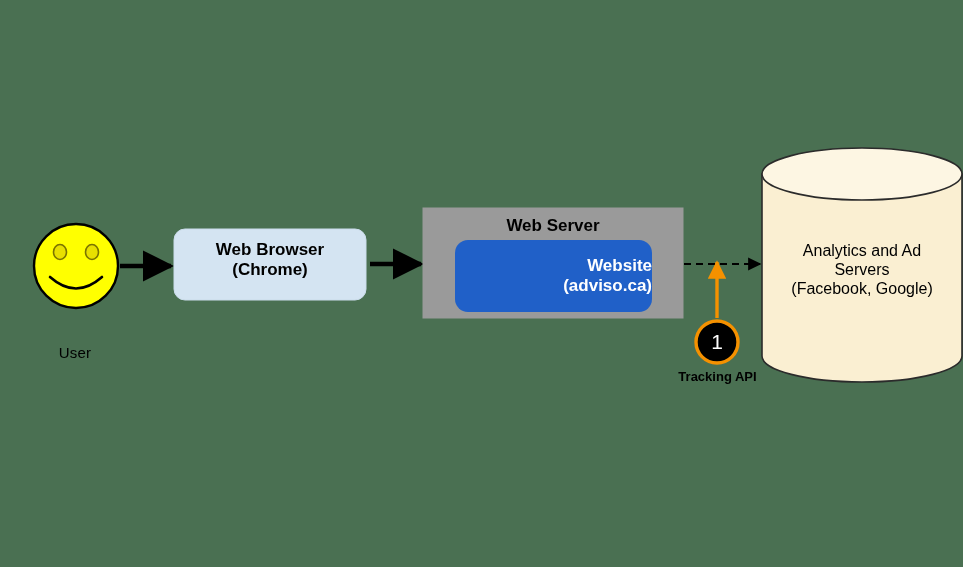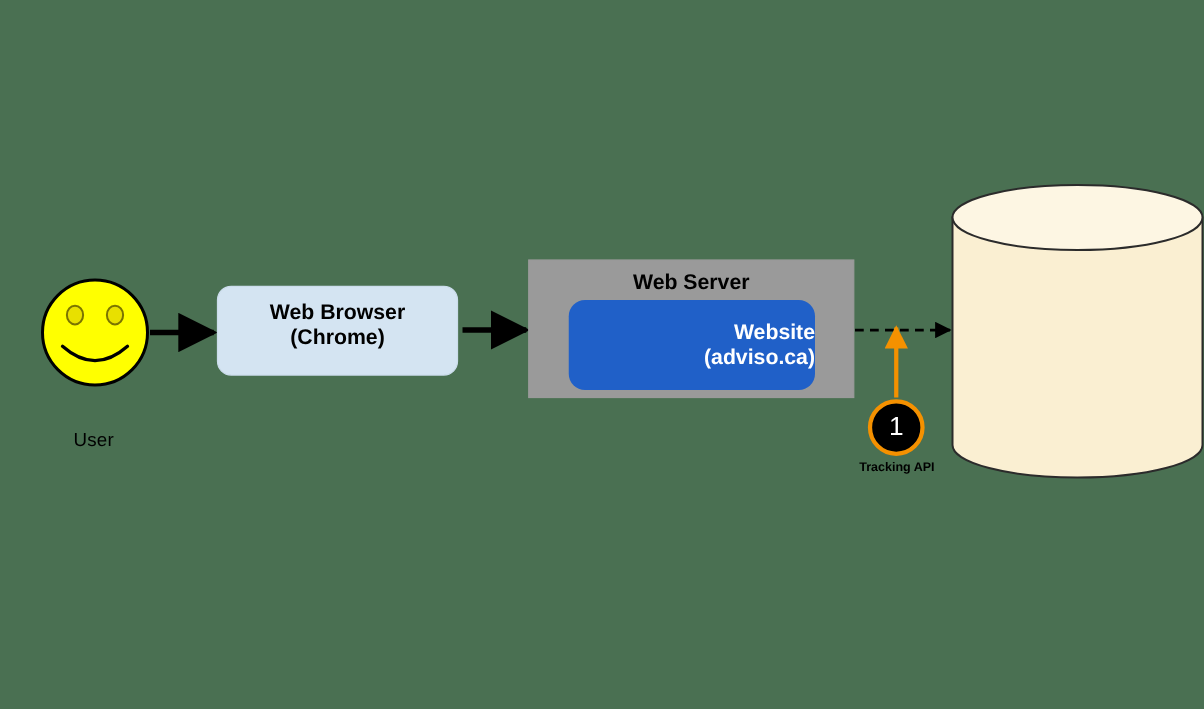--- a/index.html
+++ b/index.html
@@ -76,21 +76,21 @@
     width: 204px;
     font-size: 16px;
     font-weight: normal;
   }
 
   
   .tracking-label {
     left: 639px;
     top: 369px;
     width: 157px;
-    font-size: 10px;
+    font-size: 13px;
     font-weight: bold;
   }
   .badge-number {
     position: absolute;
     left: 694px;
     top: 330px;
     width: 46px;
     text-align: center;
     font-size: 21px;
     font-weight: normal;
@@ -151,18 +151,21 @@
   <div class="node-text user-label">User</div>
 
   <div class="node-text server-label">Web Server</div>
 
   <div class="node-text browser-label">Web Browser
 (Chrome)</div>
 
   <div class="node-text website-label">Website
 (adviso.ca)</div>
 
+  <div class="node-text db-label">Analytics and Ad
+Servers
+(Facebook, Google)</div>
 
   <div class="badge-number">1</div>
 
   <div class="node-text tracking-label">Tracking API</div>
 
 </div>
 
 </body></html>

